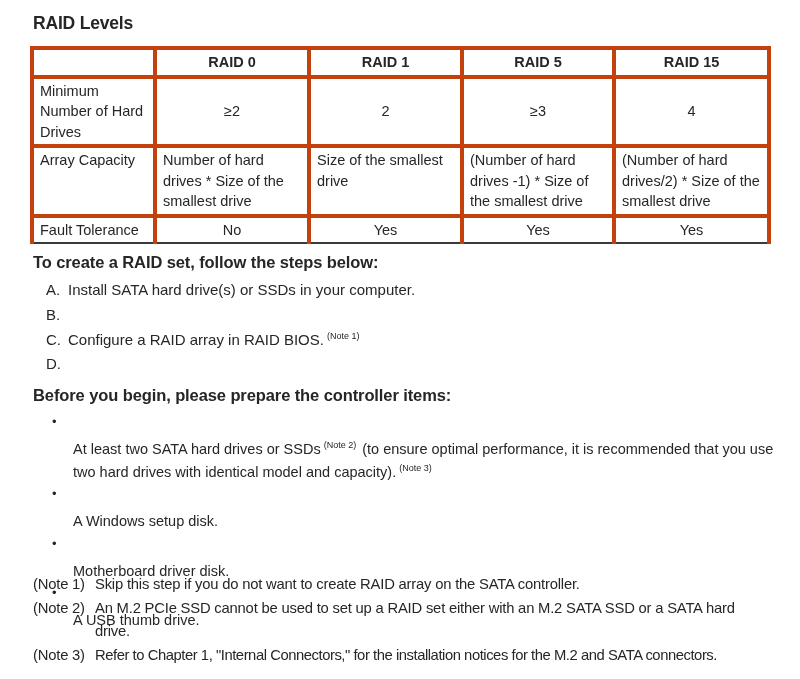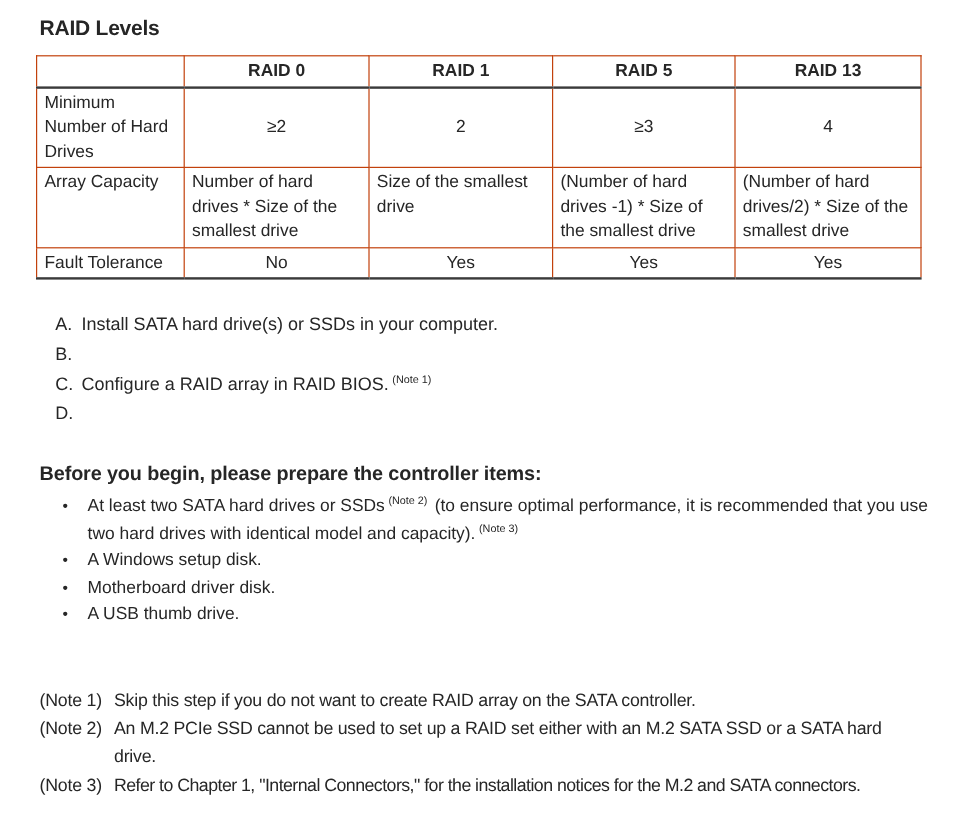--- a/index.html
+++ b/index.html
@@ -29,21 +29,21 @@
     position: absolute;
     left: 30px;
     top: 46px;
     width: 737px;
     border-collapse: collapse;
     table-layout: fixed;
     font-size: 14.5px;
     color: #262626;
   }
   .raid-table th, .raid-table td {
-    border: 1px solid #c2410c;
+    border: 4px solid #c2410c;
     padding: 2px 6px;
     font-weight: normal;
     line-height: 20.5px;
   }
   .raid-table thead th {
     font-weight: bold;
     text-align: center;
     height: 24px;
     border-bottom: 2px solid #3a3a3a;
   }
@@ -73,21 +73,21 @@
     line-height: 0;
     white-space: nowrap;
     margin-left: 3px;
   }
 
   
   .prepare-section { position: absolute; left: 33px; top: 386px; width: 750px; }
   .bullets { margin-top: 6px; }
   .bullet-item { display: flex; font-size: 14.5px; line-height: 22.6px; }
   .bullet-glyph { width: 21px; margin-left: 19px; flex-shrink: 0; font-size: 13px; }
-  .bullet-text { max-width: 706px; }
+  .bullet-text { max-width: 706px; margin-top: 27px; }
   .bullet-text .note-ref { margin-right: 2px; }
 
   
   .notes { position: absolute; left: 33px; top: 573px; width: 762px; font-size: 14.8px; }
   .note { display: flex; line-height: 23.5px; letter-spacing: -0.2px; }
   .note-label { width: 62px; flex-shrink: 0; }
   .note-text { }
   .note-2 .note-text { max-width: 658px; }
   .note-3 .note-text { white-space: nowrap; letter-spacing: -0.45px; }
 </style>
@@ -105,21 +105,21 @@
       <col style="width:153px">
       <col style="width:152px">
       <col style="width:155px">
     </colgroup>
     <thead>
       <tr>
         <th></th>
         <th>RAID 0</th>
         <th>RAID 1</th>
         <th>RAID 5</th>
-        <th>RAID 13</th>
+        <th>RAID 15</th>
       </tr>
     </thead>
     <tbody>
       <tr class="row-min">
         <td class="row-label">Minimum Number of Hard Drives</td>
         <td class="cell-value">≥2</td>
         <td class="cell-value">2</td>
         <td class="cell-value">≥3</td>
         <td class="cell-value">4</td>
       </tr>
@@ -134,20 +134,21 @@
         <td class="row-label">Fault Tolerance</td>
         <td class="cell-value">No</td>
         <td class="cell-value">Yes</td>
         <td class="cell-value">Yes</td>
         <td class="cell-value">Yes</td>
       </tr>
     </tbody>
   </table>
 
   <div class="steps-section">
+    <div class="section-heading">To create a RAID set, follow the steps below:</div>
     <div class="steps">
       <div class="step">
         <span class="step-label">A.</span>
         <span class="step-text"><span>Install SATA hard drive(s) or SSDs in your computer.</span></span>
       </div>
       <div class="step">
         <span class="step-label">B.</span>
       </div>
       <div class="step">
         <span class="step-label">C.</span>

